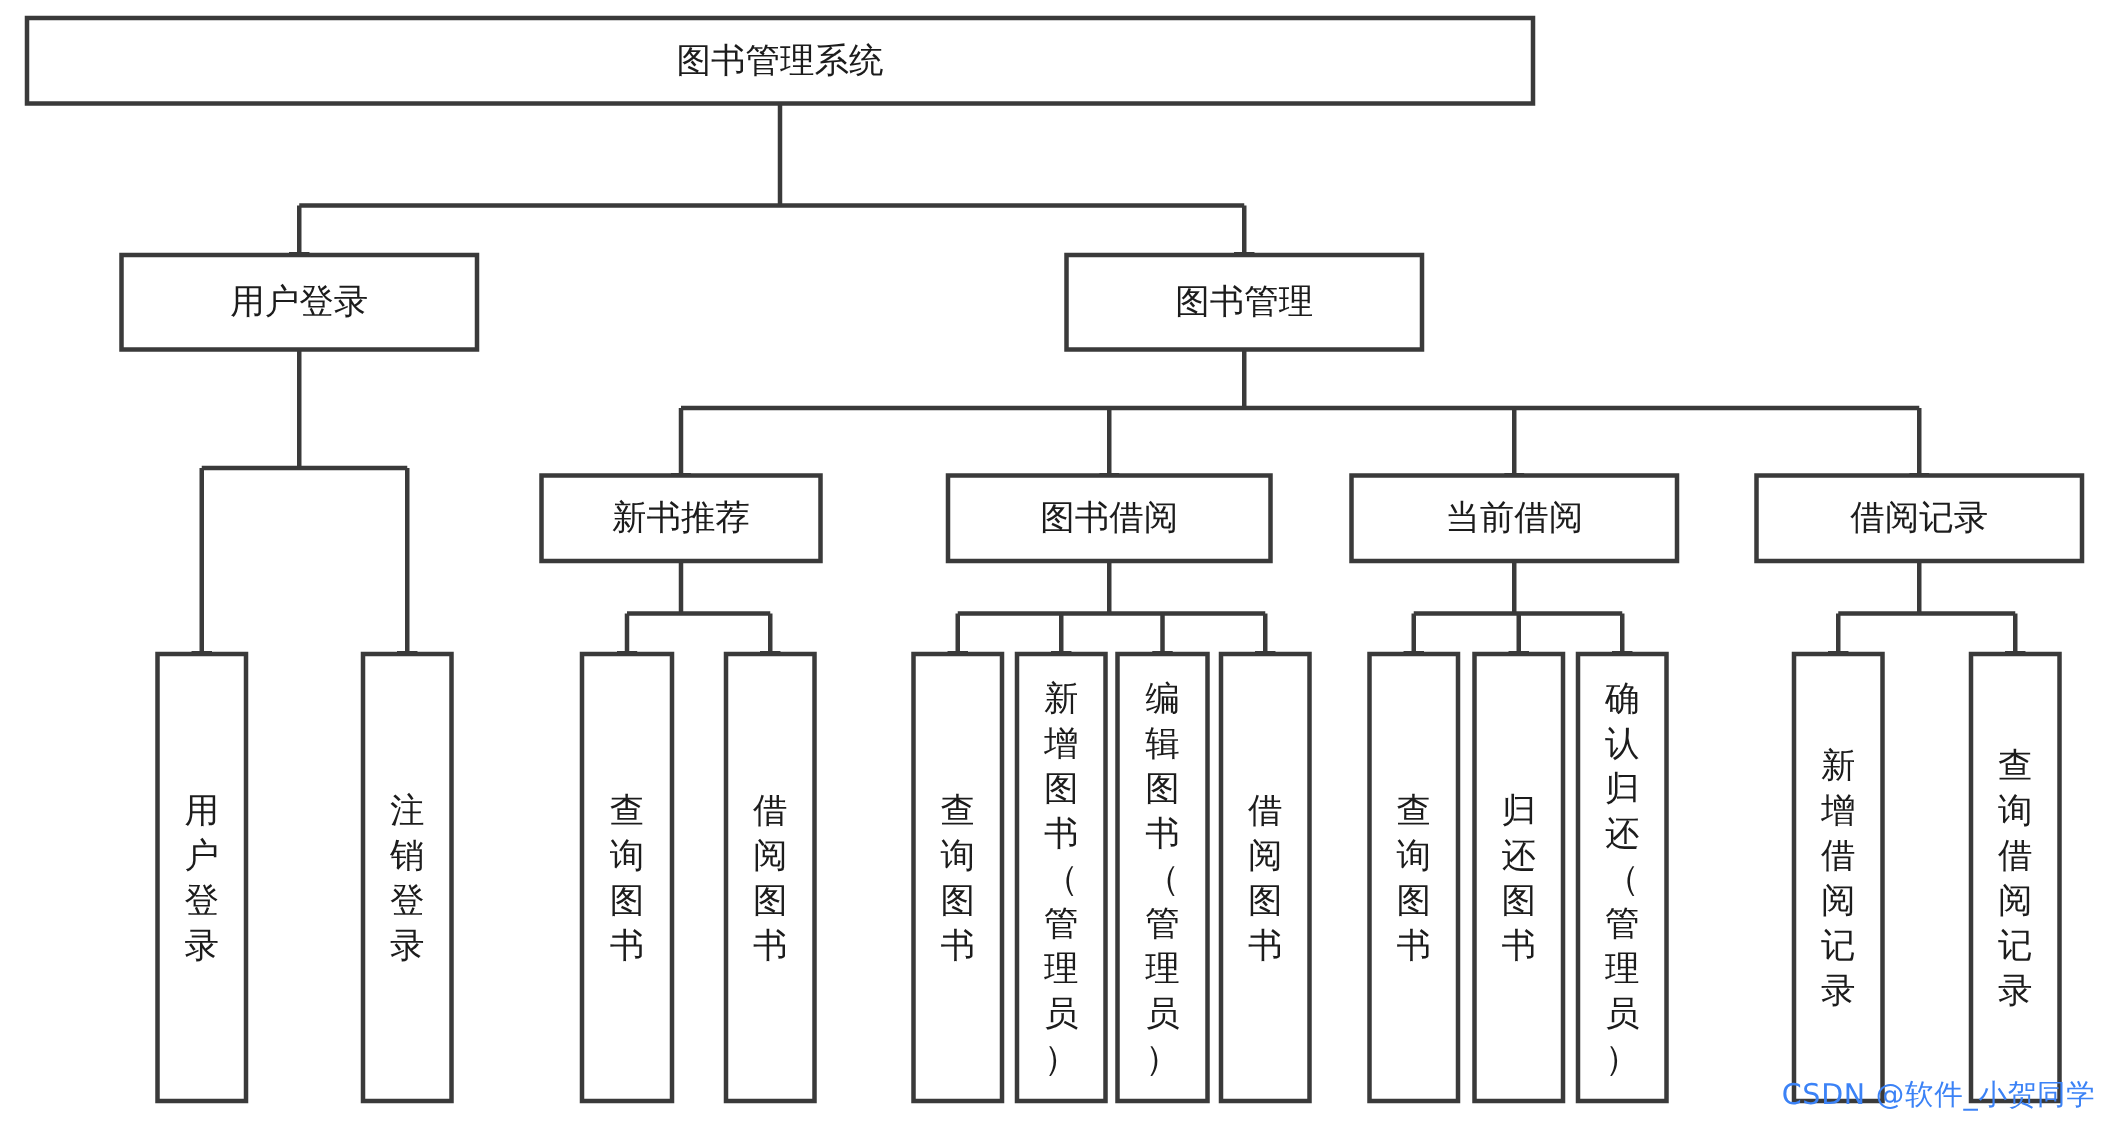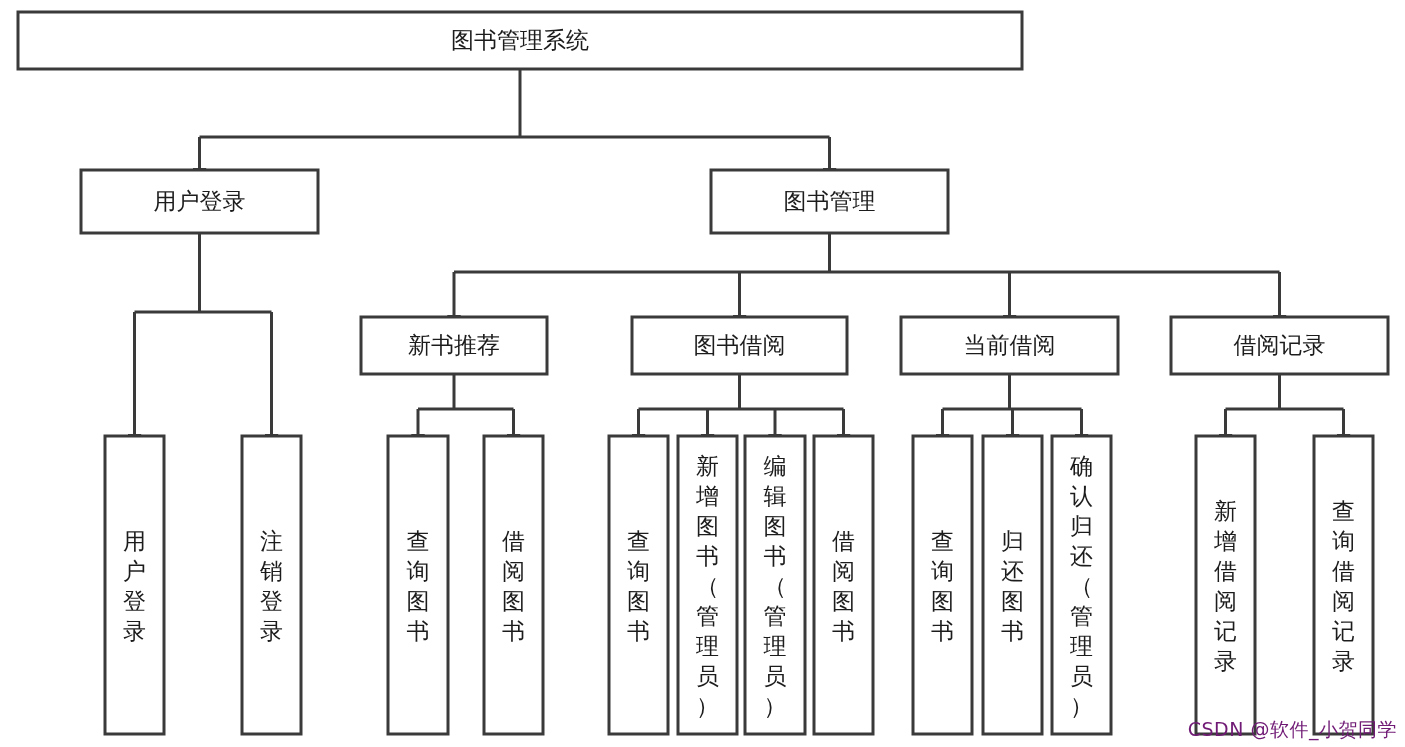--- a/index.html
+++ b/index.html
@@ -46,21 +46,21 @@
   .arrow-head {
     fill: #3a3a3a;
     stroke: none;
   }
   .watermark {
     position: absolute;
     right: 8px;
     bottom: 4px;
     font-family: "DejaVu Sans", "Liberation Sans", sans-serif;
     font-size: 19px;
-    color: #701a75;
+    color: #3b82f6;
     white-space: nowrap;
     letter-spacing: 0.5px;
     user-select: none;
   }
 </style>
 </head>
 <body>
 
 <div id="diagram-root">
   <svg class="diagram" viewBox="0 0 1405 747" xmlns="http://www.w3.org/2000/svg">

